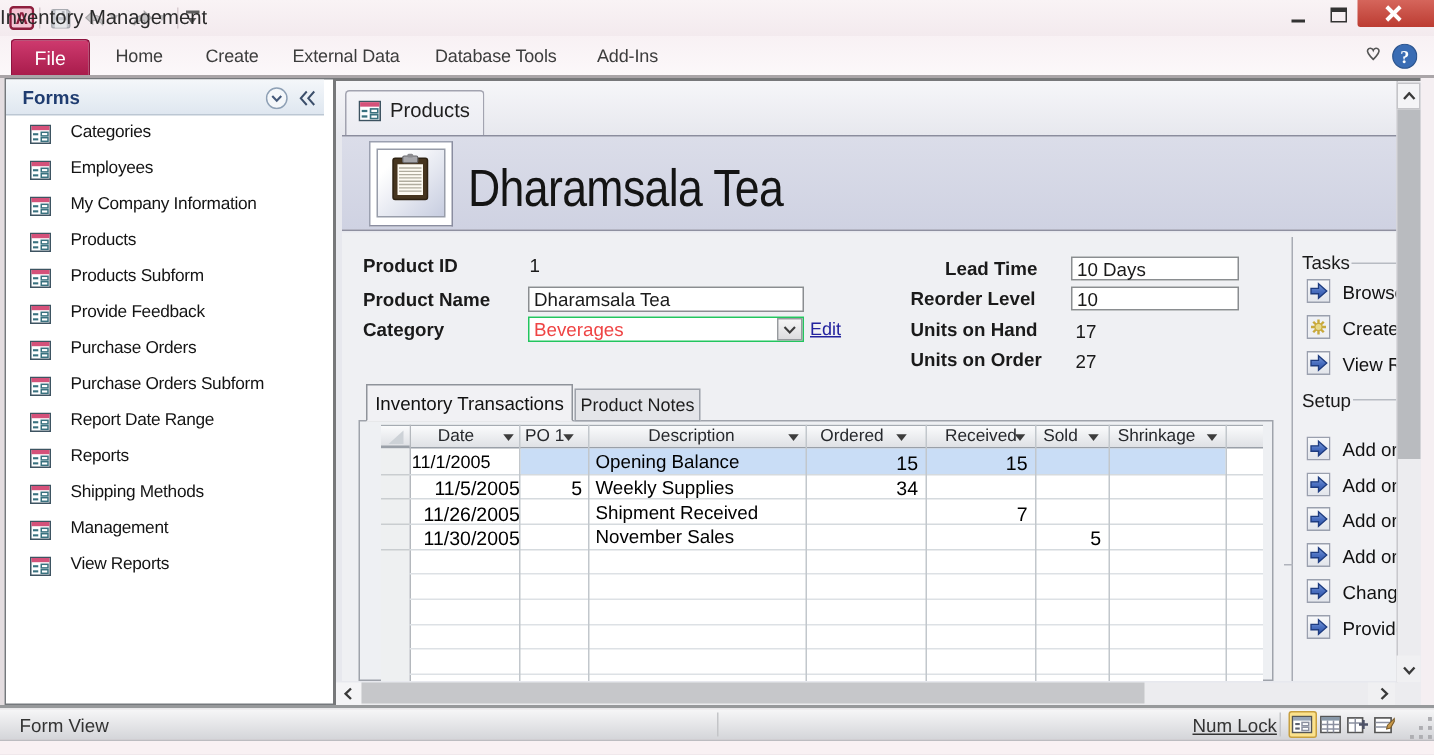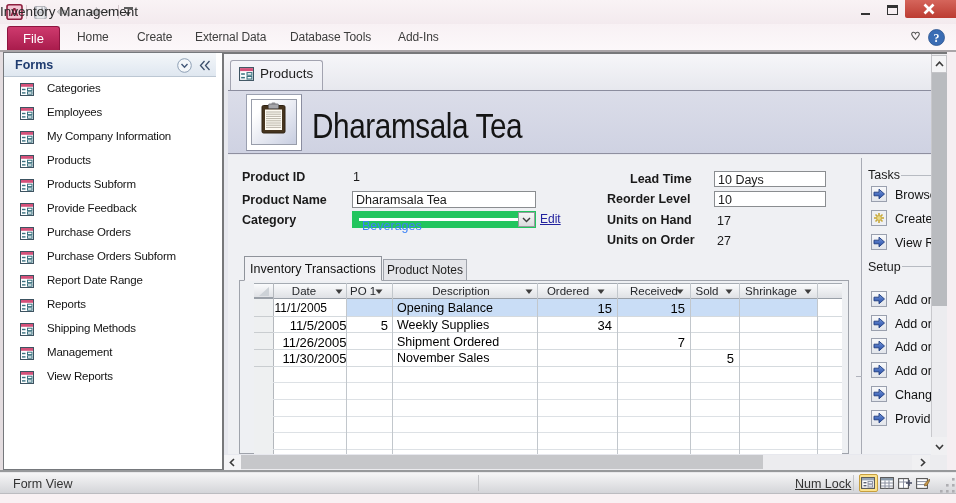--- a/index.html
+++ b/index.html
@@ -178,21 +178,21 @@
 </svg>
 <div class="abs" style="left:312px;top:106px;font-size:35px;letter-spacing:-0.5px;color:#141414;transform:scaleX(0.85);transform-origin:0 0;">Dharamsala Tea</div>
 
 <div class="abs" style="left:228px;top:155px;width:703px;height:299px;background:#eff0f3;"></div>
 
 <div class="abs" style="left:242px;top:170px;font-size:12.5px;font-weight:bold;color:#1a1a1a;">Product ID</div>
 <div class="abs" style="left:353px;top:170px;font-size:12.5px;color:#1a1a1a;">1</div>
 <div class="abs" style="left:242px;top:193px;font-size:12.5px;font-weight:bold;color:#1a1a1a;">Product Name</div>
 <div class="abs" style="left:352px;top:191px;width:184px;height:17px;background:#fff;border:1px solid #8a8d90;font-size:12.5px;color:#1a1a1a;padding:1px 0 0 3px;">Dharamsala  Tea</div>
 <div class="abs" style="left:242px;top:213px;font-size:12.5px;font-weight:bold;color:#1a1a1a;">Category</div>
-<div class="abs" style="left:352px;top:211px;width:184px;height:17px;background:#fff;border:7px solid #22c55e;font-size:12.5px;color:#3b82f6;padding:1px 0 0 3px;">Beverages</div>
+<div class="abs" style="left:352px;top:211px;width:184px;height:17px;background:#fff;border:1px solid #22c55e;font-size:12.5px;color:#ef4444;padding:1px 0 0 3px;">Beverages</div>
 <div class="abs" style="left:518px;top:212px;width:17px;height:15px;background:linear-gradient(#f6f6f6,#dcdcde);border:1px solid #979a9e;"></div>
 <svg class="abs" style="left:522px;top:217px;" width="9" height="6" viewBox="0 0 9 6">
     <path d="M1 1 L4.5 4.6 L8 1" fill="none" stroke="#3c3c3c" stroke-width="1.4"></path>
   </svg>
 <div class="abs" style="left:540px;top:212px;font-size:12px;color:#22229e;text-decoration:underline;">Edit</div>
 
 <div class="abs" style="left:630px;top:172px;font-size:12.5px;font-weight:bold;color:#1a1a1a;">Lead Time</div>
 <div class="abs" style="left:714px;top:171px;width:112px;height:16px;background:#fff;border:1px solid #8a8d90;font-size:12.5px;color:#1a1a1a;padding:1px 0 0 3px;">10 Days</div>
 <div class="abs" style="left:607px;top:192px;font-size:12.5px;font-weight:bold;color:#1a1a1a;">Reorder Level</div>
 <div class="abs" style="left:714px;top:191px;width:112px;height:16px;background:#fff;border:1px solid #8a8d90;font-size:12.5px;color:#1a1a1a;padding:1px 0 0 3px;">10</div>
@@ -273,21 +273,21 @@
 
   <div class="abs" style="left:15px;top:18px;width:58px;font-size:12px;color:#000;text-align:right;">11/1/2005</div>
   <div class="abs" style="left:143px;top:18px;font-size:12.5px;color:#000;">Opening Balance</div>
   <div class="abs" style="left:283px;top:18px;width:75px;font-size:13px;color:#000;text-align:right;">15</div>
   <div class="abs" style="left:363px;top:18px;width:68px;font-size:13px;color:#000;text-align:right;">15</div>
   <div class="abs" style="left:19px;top:35px;width:73.5px;font-size:13px;color:#000;text-align:right;">11/5/2005</div>
   <div class="abs" style="left:93px;top:35px;width:41px;font-size:13px;color:#000;text-align:right;">5</div>
   <div class="abs" style="left:143px;top:35px;font-size:12.5px;color:#000;">Weekly Supplies</div>
   <div class="abs" style="left:283px;top:35px;width:75px;font-size:13px;color:#000;text-align:right;">34</div>
   <div class="abs" style="left:19px;top:51.5px;width:73.5px;font-size:13px;color:#000;text-align:right;">11/26/2005</div>
-  <div class="abs" style="left:143px;top:51.5px;font-size:12.5px;color:#000;">Shipment Ordered</div>
+  <div class="abs" style="left:143px;top:51.5px;font-size:12.5px;color:#000;">Shipment Received</div>
   <div class="abs" style="left:363px;top:51.5px;width:68px;font-size:13px;color:#000;text-align:right;">7</div>
   <div class="abs" style="left:19px;top:68px;width:73.5px;font-size:13px;color:#000;text-align:right;">11/30/2005</div>
   <div class="abs" style="left:143px;top:68px;font-size:12.5px;color:#000;">November Sales</div>
   <div class="abs" style="left:436px;top:68px;width:44px;font-size:13px;color:#000;text-align:right;">5</div>
 </div>
 
 <svg class="abs" style="left:0;top:0;" width="0" height="0">
   <defs>
     <linearGradient id="bluegrad" x1="0" y1="0" x2="0" y2="1">
       <stop offset="0" stop-color="#7f9fdc"></stop>

